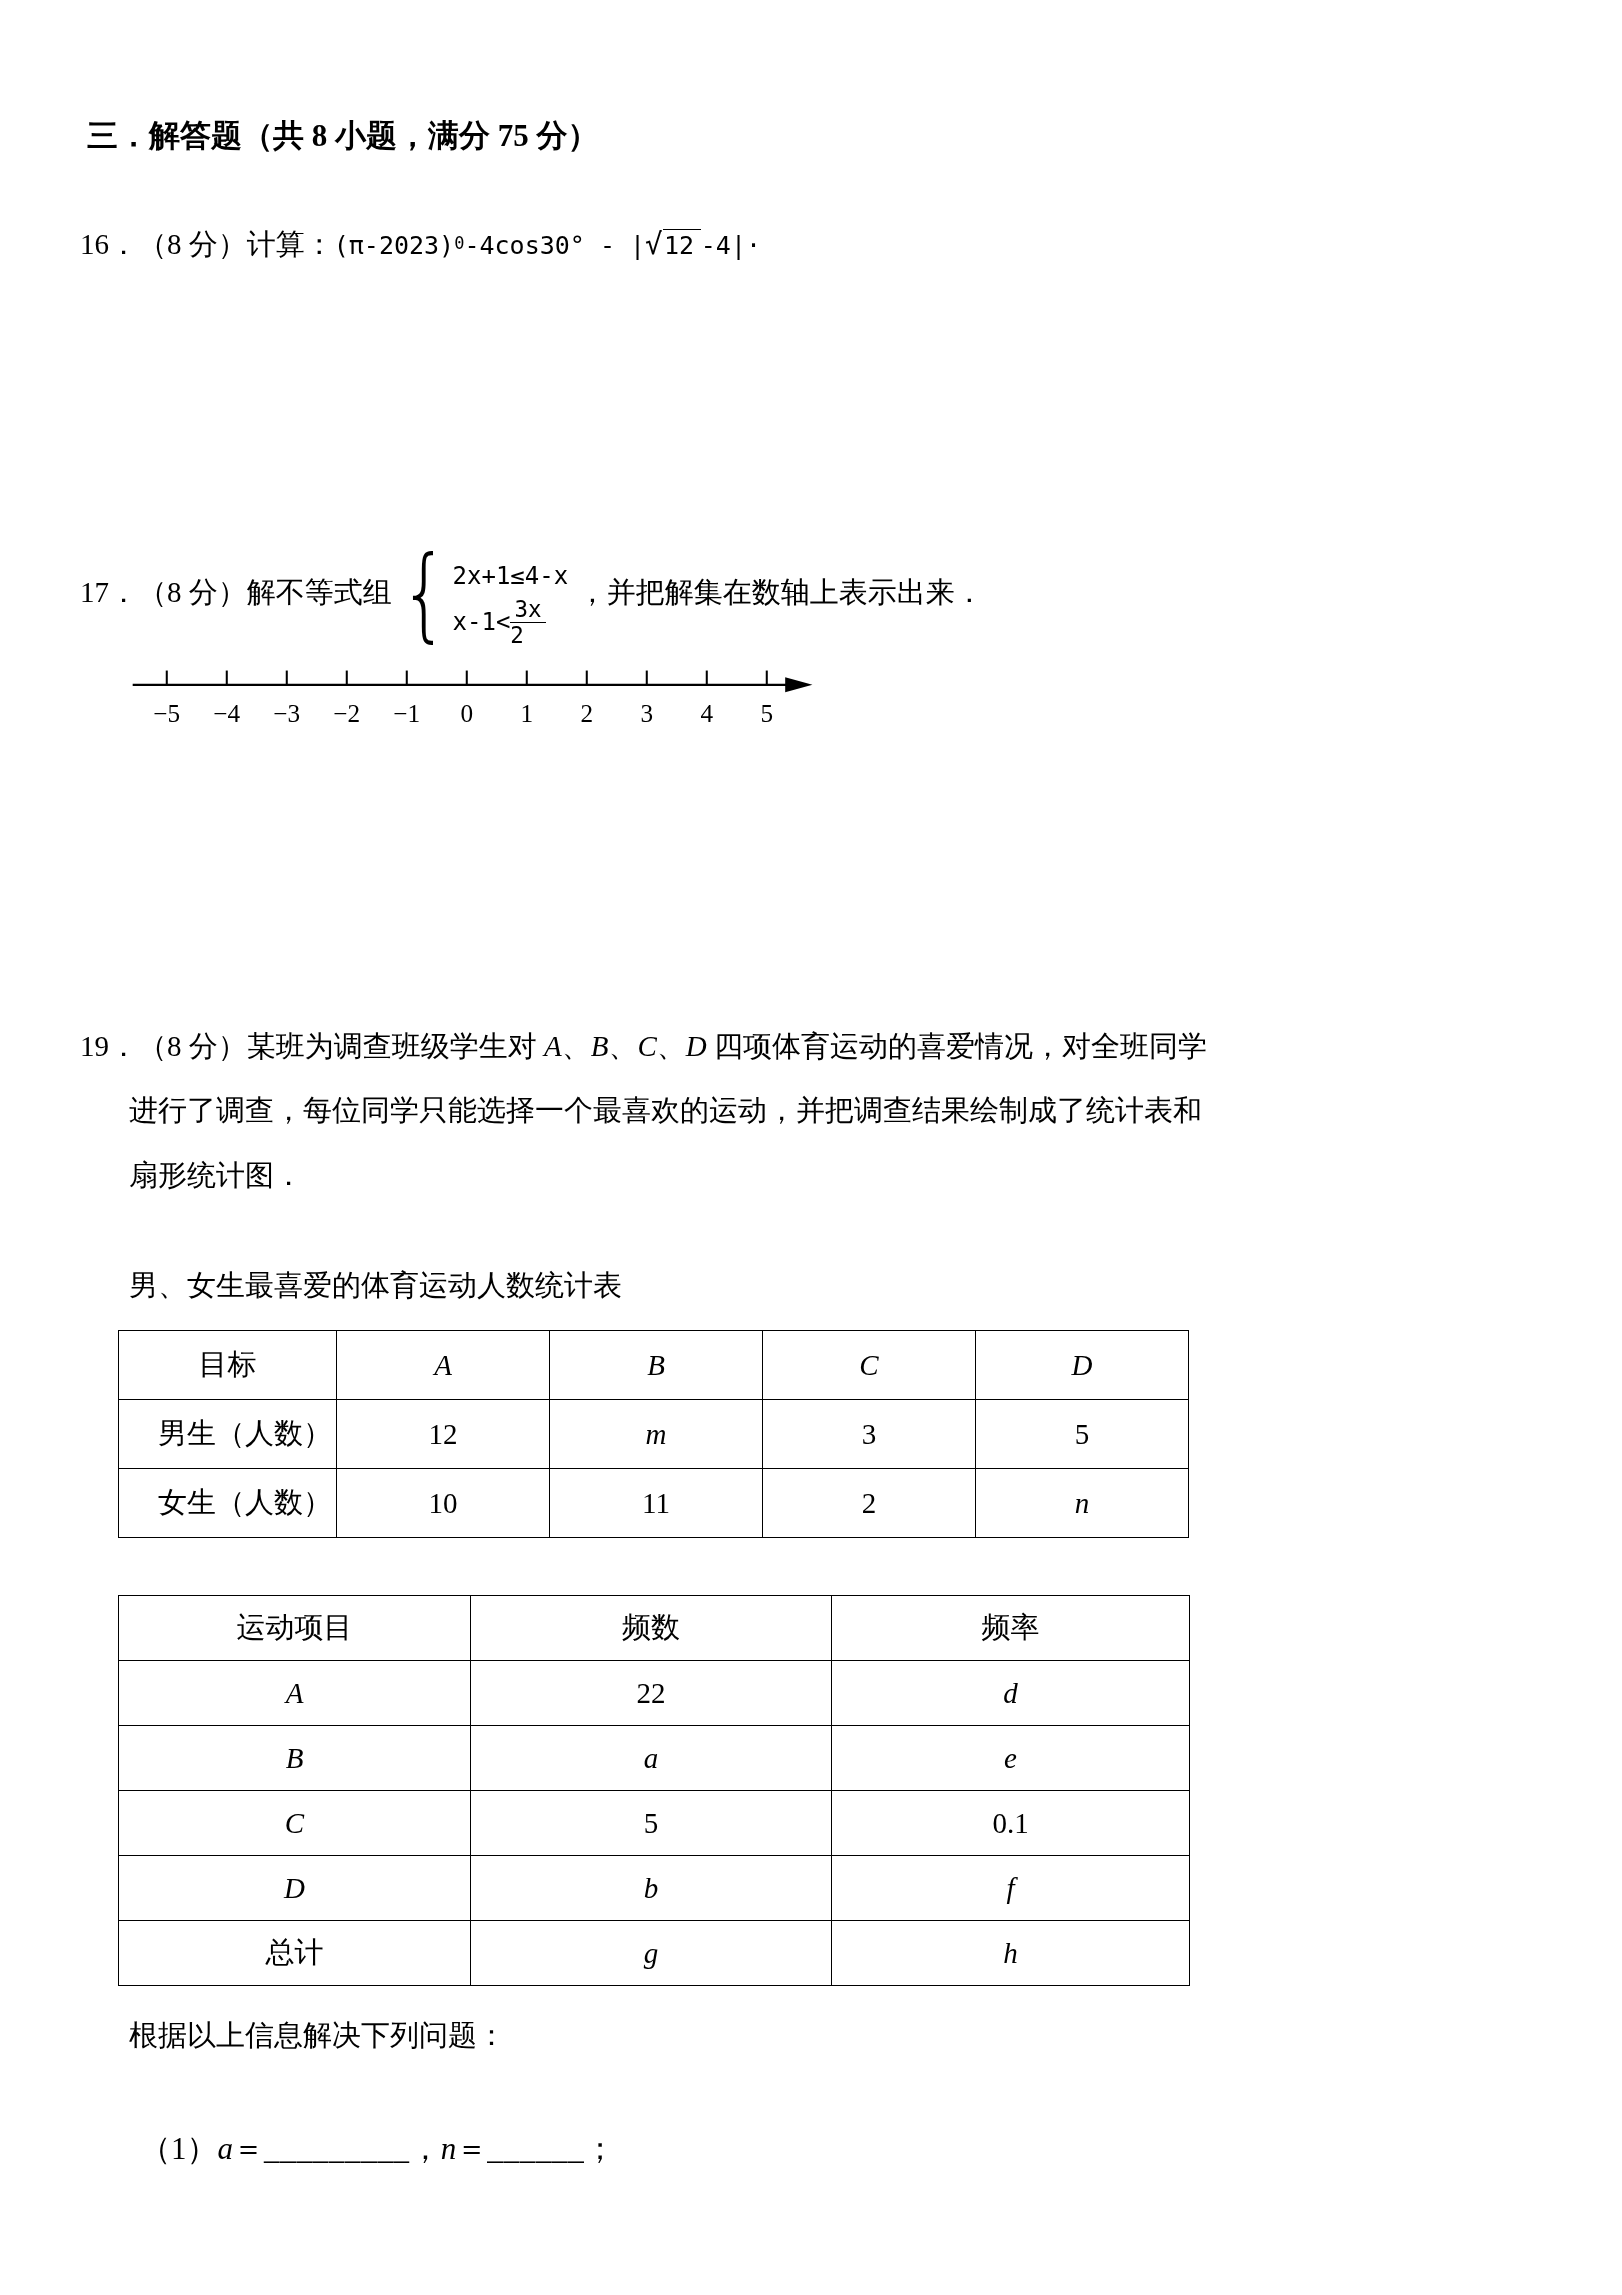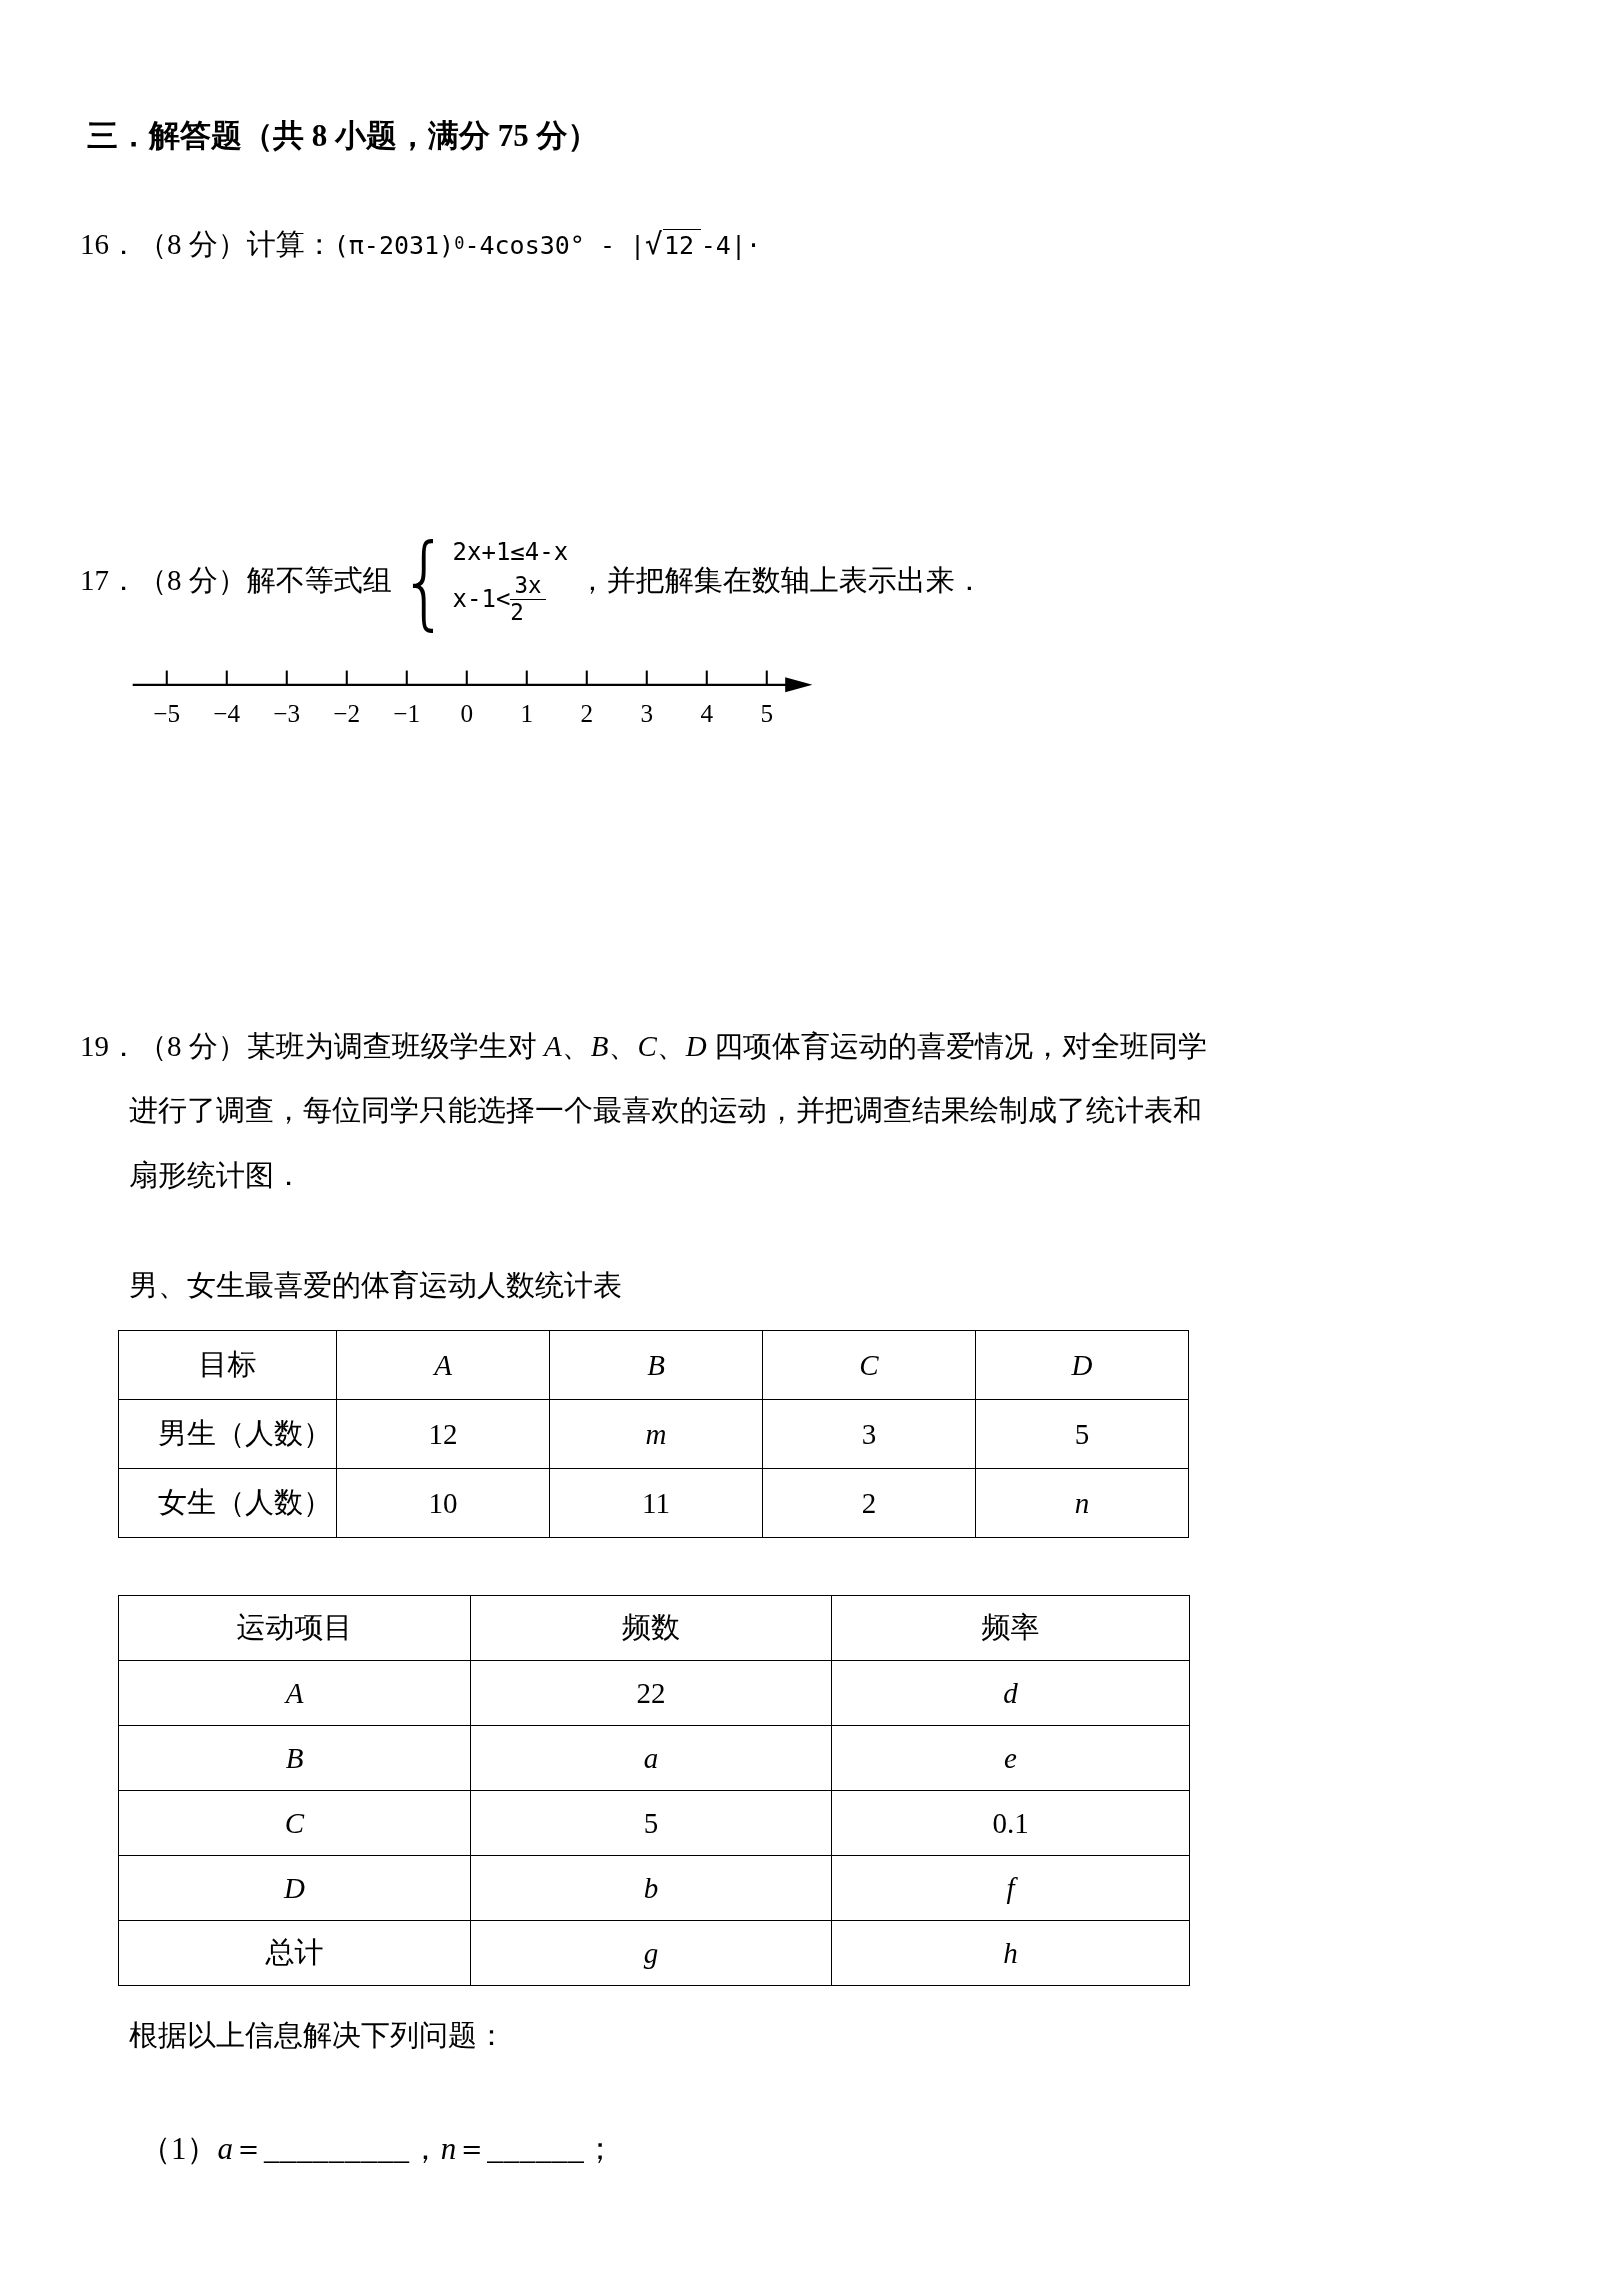--- a/index.html
+++ b/index.html
@@ -18,21 +18,21 @@
   
   .q16{position:absolute;left:80px;top:225px;white-space:nowrap;}
   .math{font-family:"DejaVu Sans Mono",monospace;font-size:25px;}
   .math sup{font-size:17px;vertical-align:5.5px;line-height:0;}
   .sqrt{white-space:nowrap;display:inline-block;}
   .rsign{font-size:29px;line-height:1;}
   .radicand{border-top:1.7px solid #000;padding:1.4px 6.8px 0 1.4px;}
   
   .q17{position:absolute;left:80px;top:538px;display:flex;align-items:center;white-space:nowrap;}
   .brace{font-family:"DejaVu Sans",sans-serif;font-size:102px;font-weight:300;line-height:0.85;transform:scaleX(.75);display:inline-block;margin-right:-4.1px;}
-  .sys{display:flex;flex-direction:column;gap:6.8px;font-family:"DejaVu Sans Mono",monospace;font-size:24px;}
+  .sys{display:flex;flex-direction:column;gap:6.8px;font-family:"DejaVu Sans Mono",monospace;font-size:24px;margin-top:24px;}
   .sys .row{display:flex;align-items:center;}
   .frac{display:inline-block;font-size:22.5px;line-height:1.1;vertical-align:middle;}
   .frac .num{display:block;border-bottom:1.7px solid #000;padding:0 4.1px 0.7px 4.1px;}
   .frac .den{display:block;}
   .q17-suffix{margin-left:9.5px;}
   .numberline{position:absolute;left:102px;top:654px;}
   .numberline text{font-family:"Liberation Serif",serif;font-size:37px;fill:#000;}
   
   .q18{position:absolute;left:80px;top:1014px;width:1459px;line-height:2.22;padding-left:49px;}
   .q18 .first{text-indent:-49px;}
@@ -50,21 +50,21 @@
   .blank{letter-spacing:0.7px;font-family:Liberation Serif, serif;}
 </style>
 </head>
 <body>
 
 <div class="page">
 
   <h2 class="section-title">三．解答题（共 8 小题，满分 75 分）</h2>
 
   <div class="q16">
-    <span>16．（8 分）计算：</span><span class="math"><span>(π-2031)</span><sup>0</sup><span>-4cos30° - |</span><span class="sqrt"><span class="rsign">√</span><span class="radicand">12</span></span><span>-4|·</span></span>
+    <span>16．（8 分）计算：</span><span class="math"><span>(π-2023)</span><sup>0</sup><span>-4cos30° - |</span><span class="sqrt"><span class="rsign">√</span><span class="radicand">12</span></span><span>-4|·</span></span>
   </div>
 
   <div class="q17">
     <span>17．（8 分）解不等式组</span>
       <span class="brace">{</span>
     <span class="sys">
       <span class="row">2x+1≤4-x</span>
       <span class="row">
         <span>x-1&lt;</span>
         <span class="frac">

